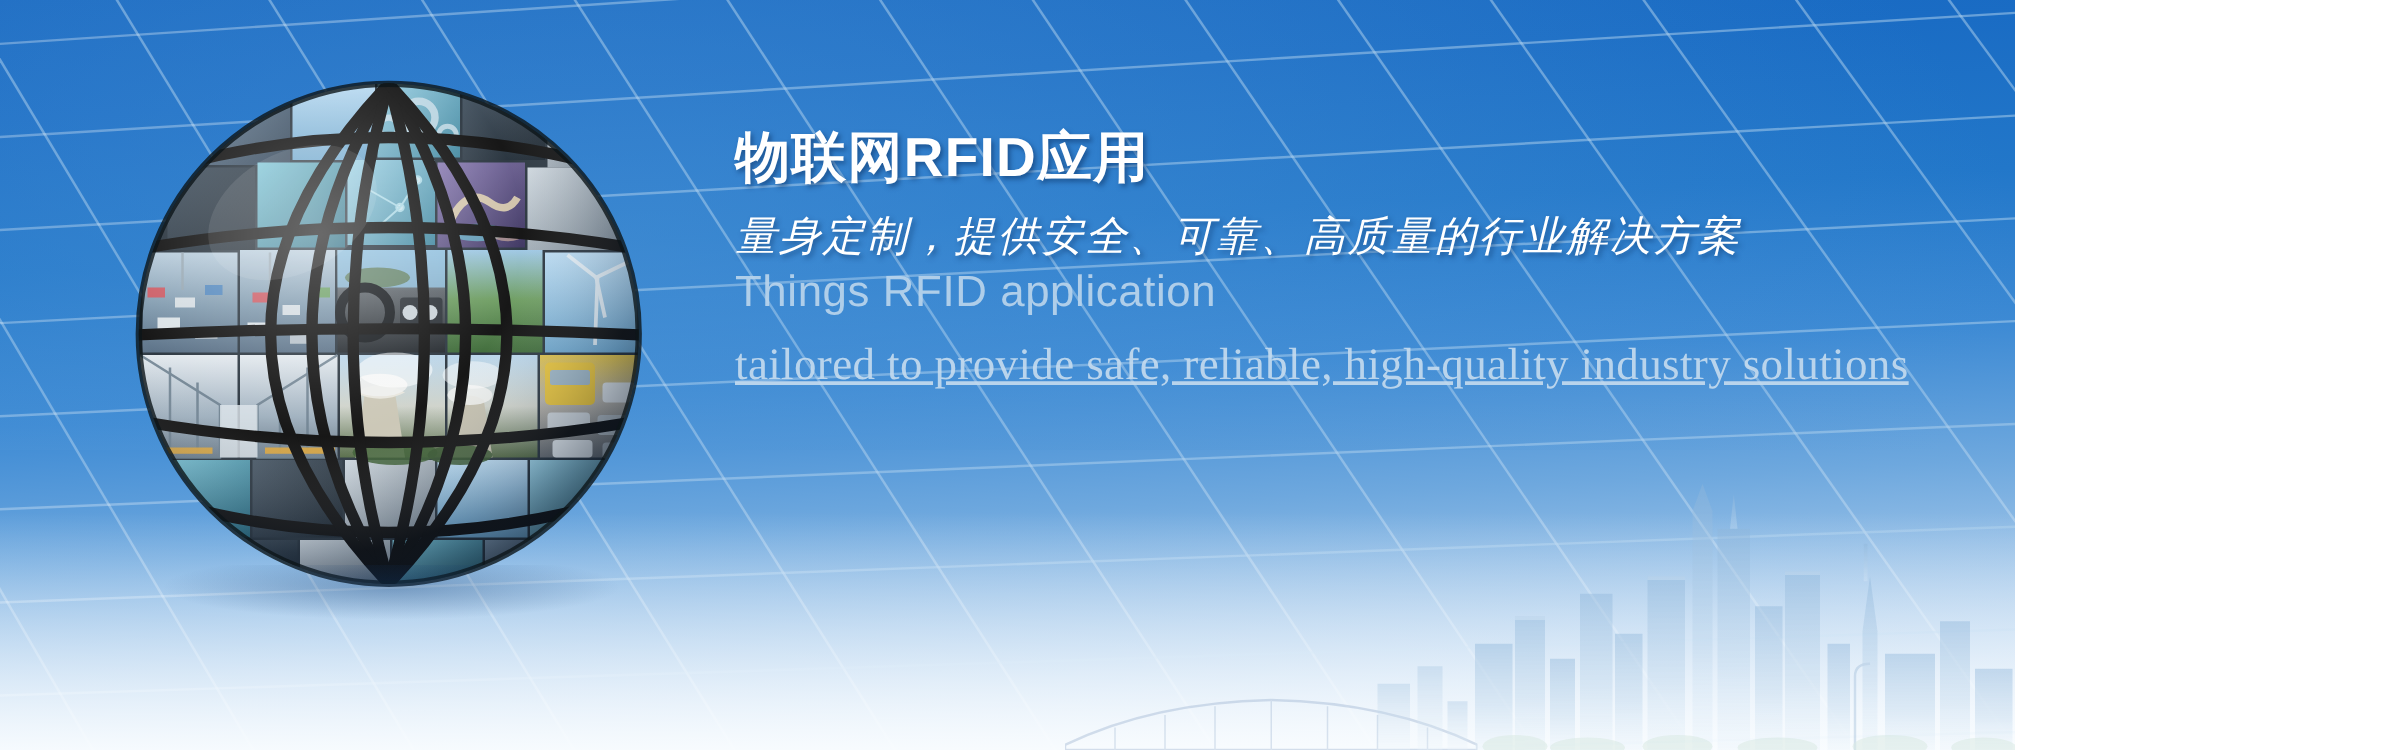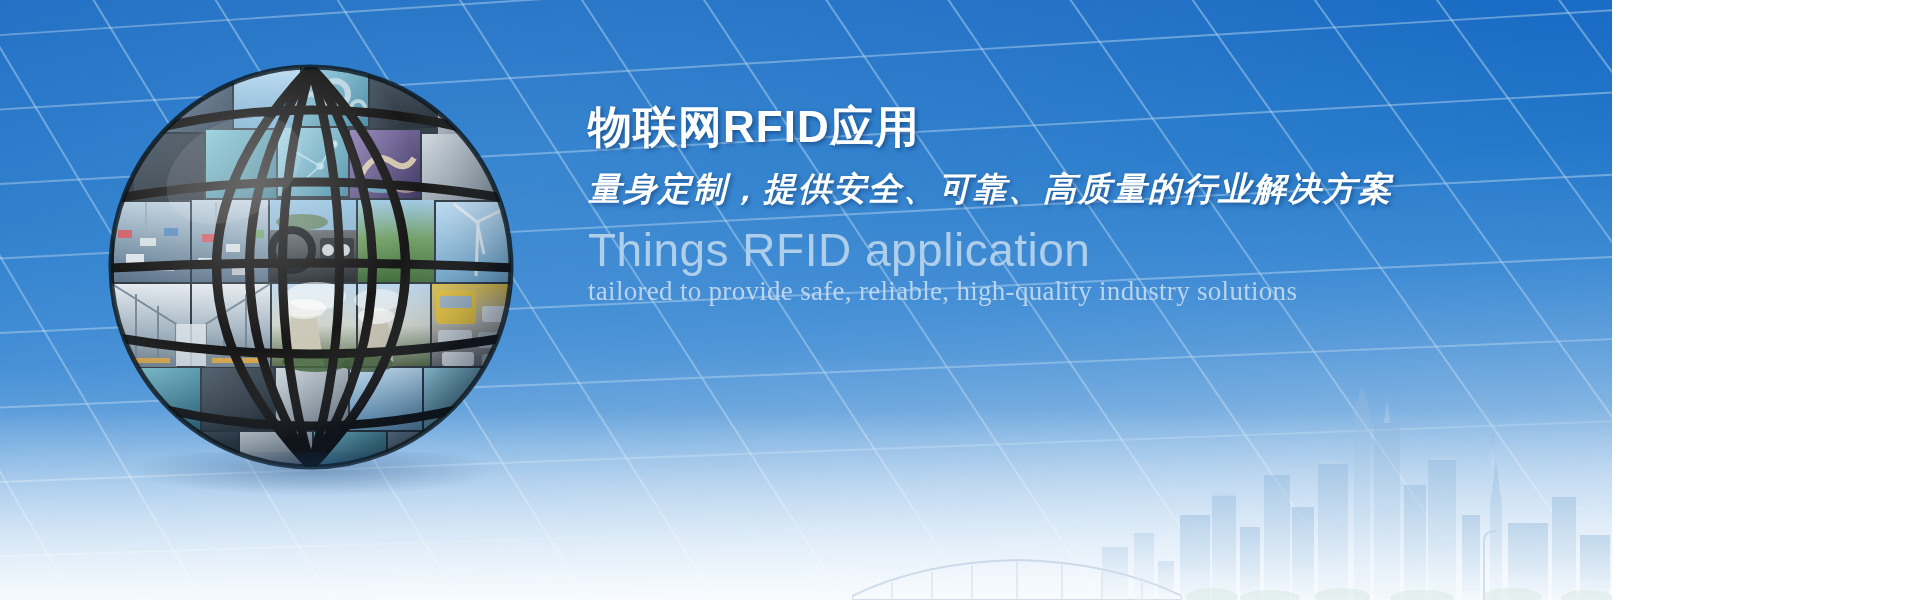--- a/index.html
+++ b/index.html
@@ -72,37 +72,37 @@
     position:absolute; left:588px; top:98px; width:950px;
   }
   .line-cn1{
     font-size:44px; font-weight:bold; color:#ffffff; letter-spacing:1px;
     line-height:58px; white-space:nowrap;
     text-shadow:2px 2px 4px rgba(10,45,95,.55);
   }
   .line-cn2{
     margin-top:10px;
     font-family:"DejaVu Serif", serif;
-    font-style:italic; font-weight:bold;
+    font-style:italic; font-weight:normal;
     font-size:33px; color:#ffffff; letter-spacing:2px;
     line-height:46px; white-space:nowrap;
     text-shadow:2px 2px 4px rgba(10,45,95,.5);
   }
   .line-en1{
-    margin-top:16px;
-    font-size:46px; color:#b9d4ec; letter-spacing:.5px;
+    font-size:35px; color:#b9d4ec; letter-spacing:.5px;
     line-height:44px; white-space:nowrap;
     opacity:.92;
   }
   .line-en2{
-    margin-top:0;
+    margin-top:16px;
     font-family:"Liberation Serif", serif;
-    font-size:27px; color:#c6dcef; letter-spacing:.3px;
+    font-size:36px; color:#c6dcef; letter-spacing:.3px;
     line-height:38px; white-space:nowrap;
     opacity:.9;
+    text-decoration:underline;
   }
 </style>
 </head>
 <body>
 
 <div class="banner">
 
   <div class="topglow"></div>
 
   <div class="grid-layer">

